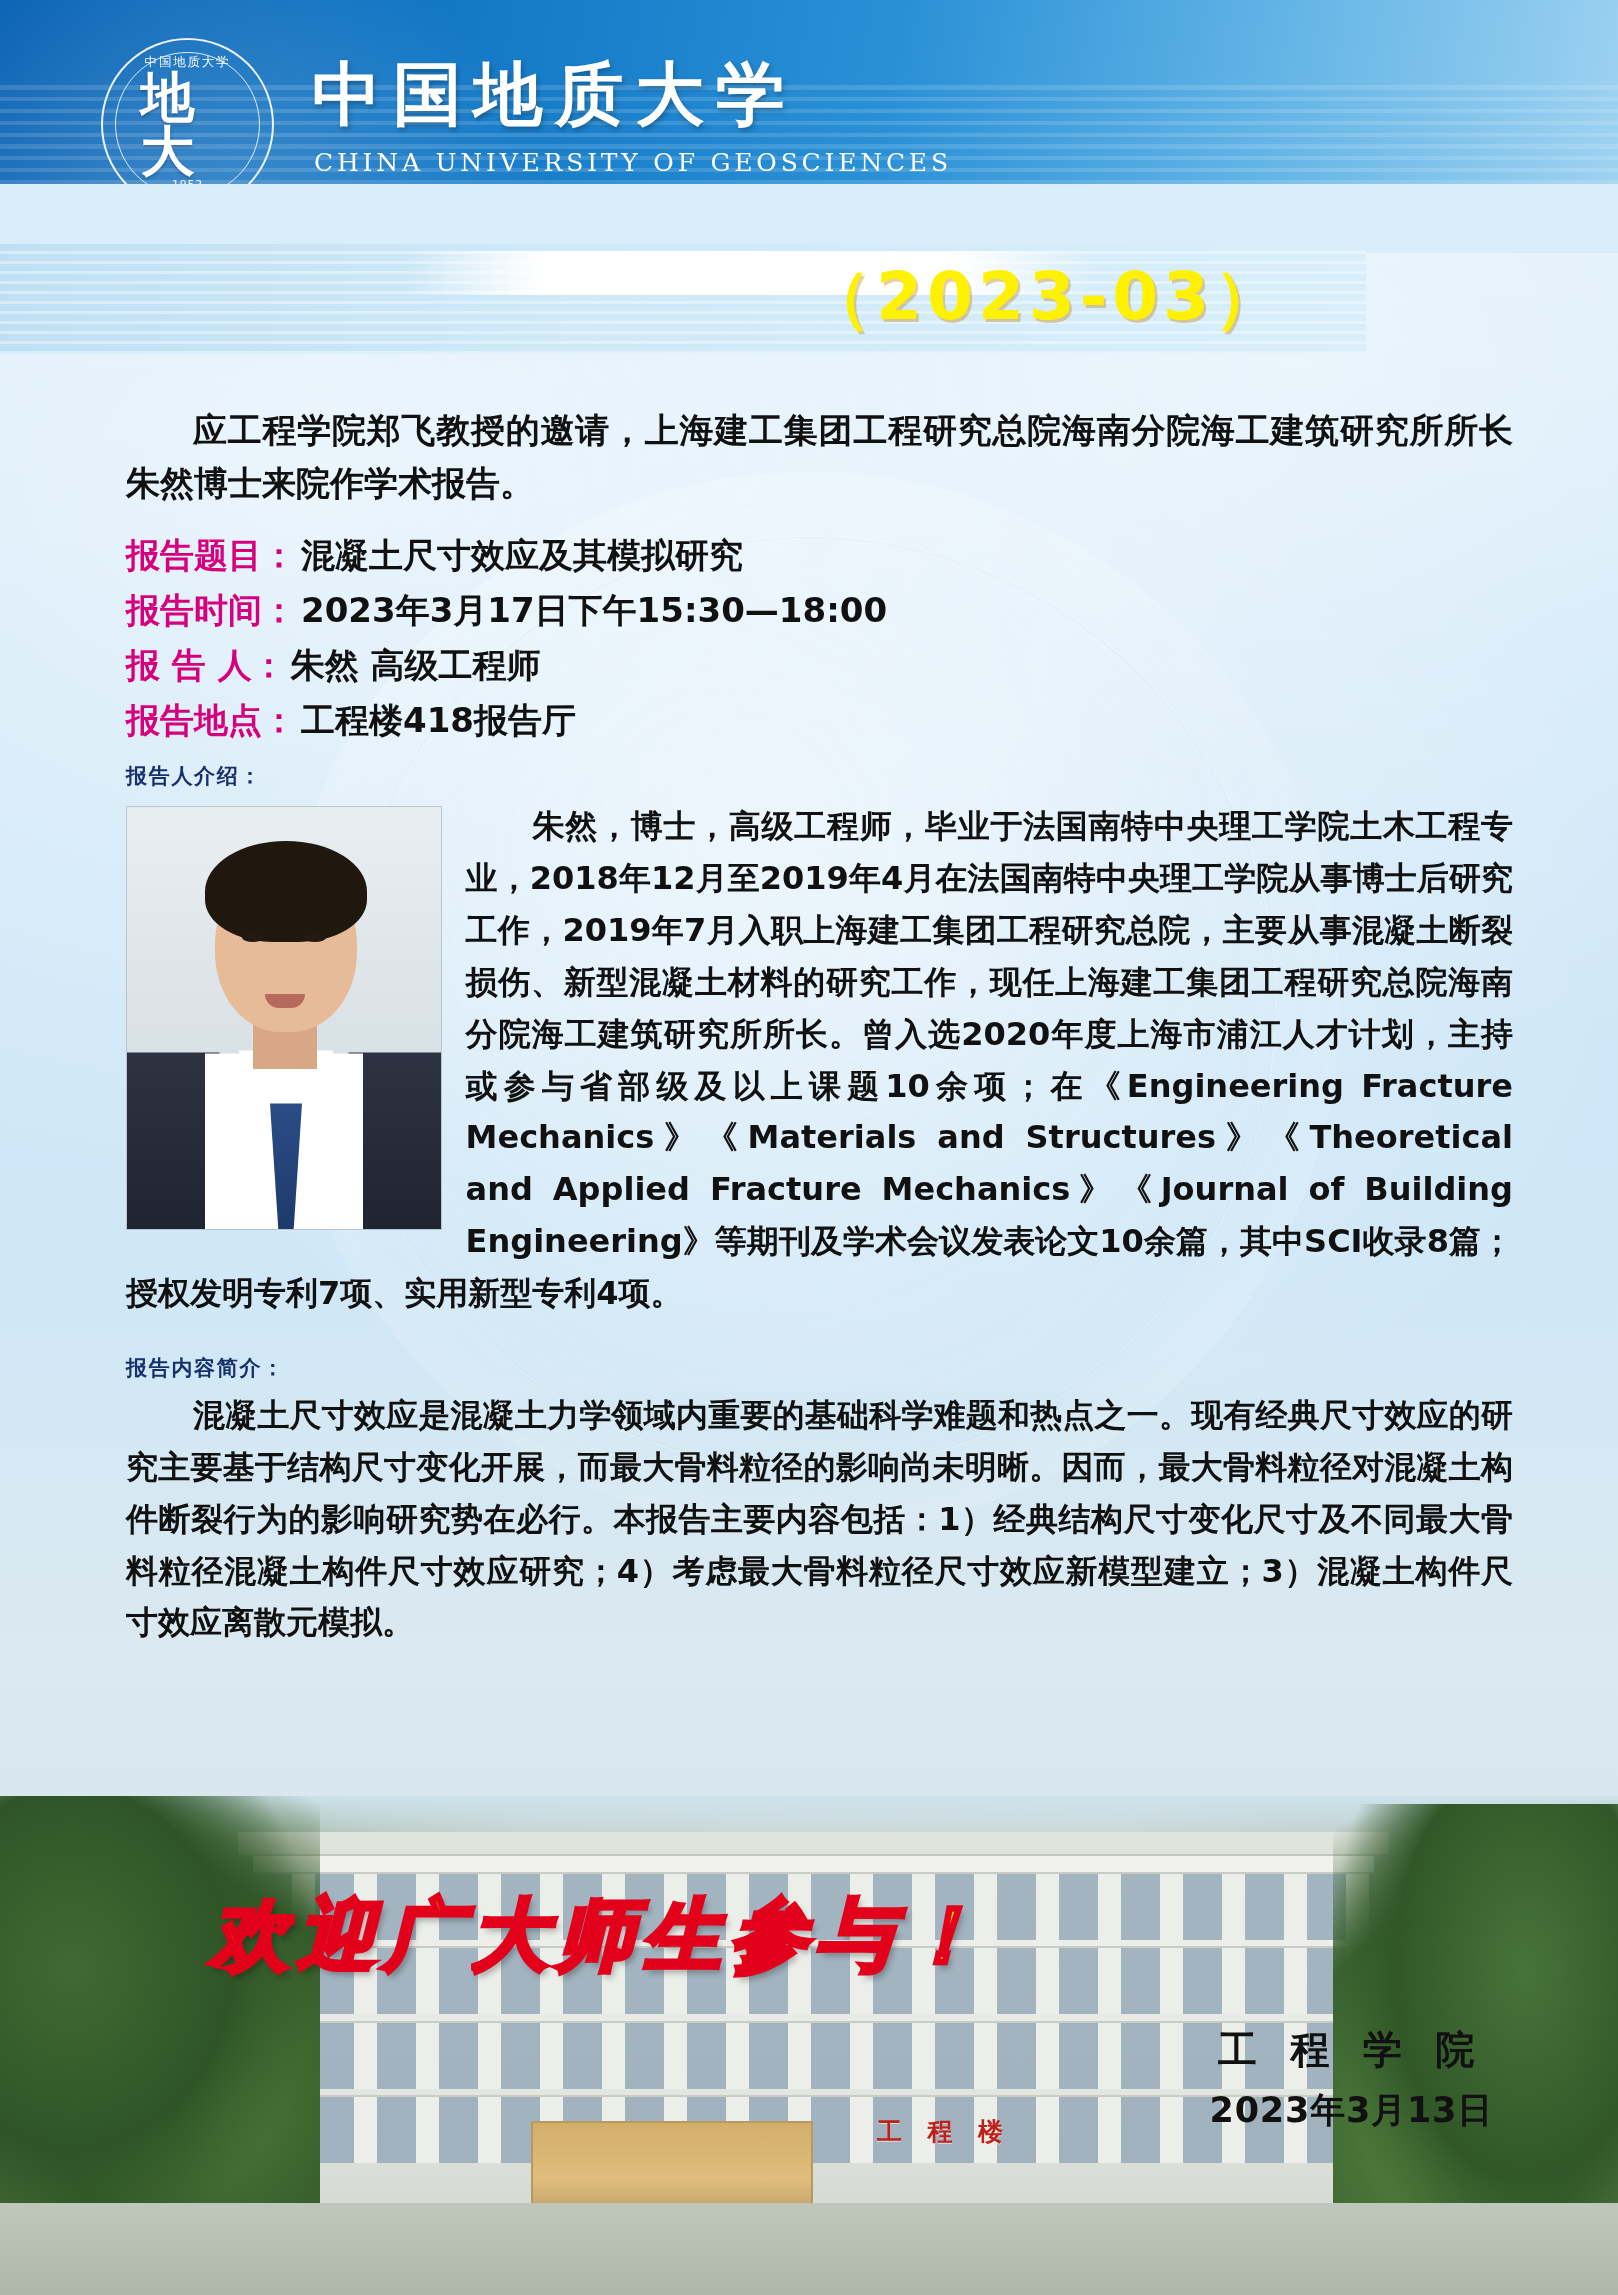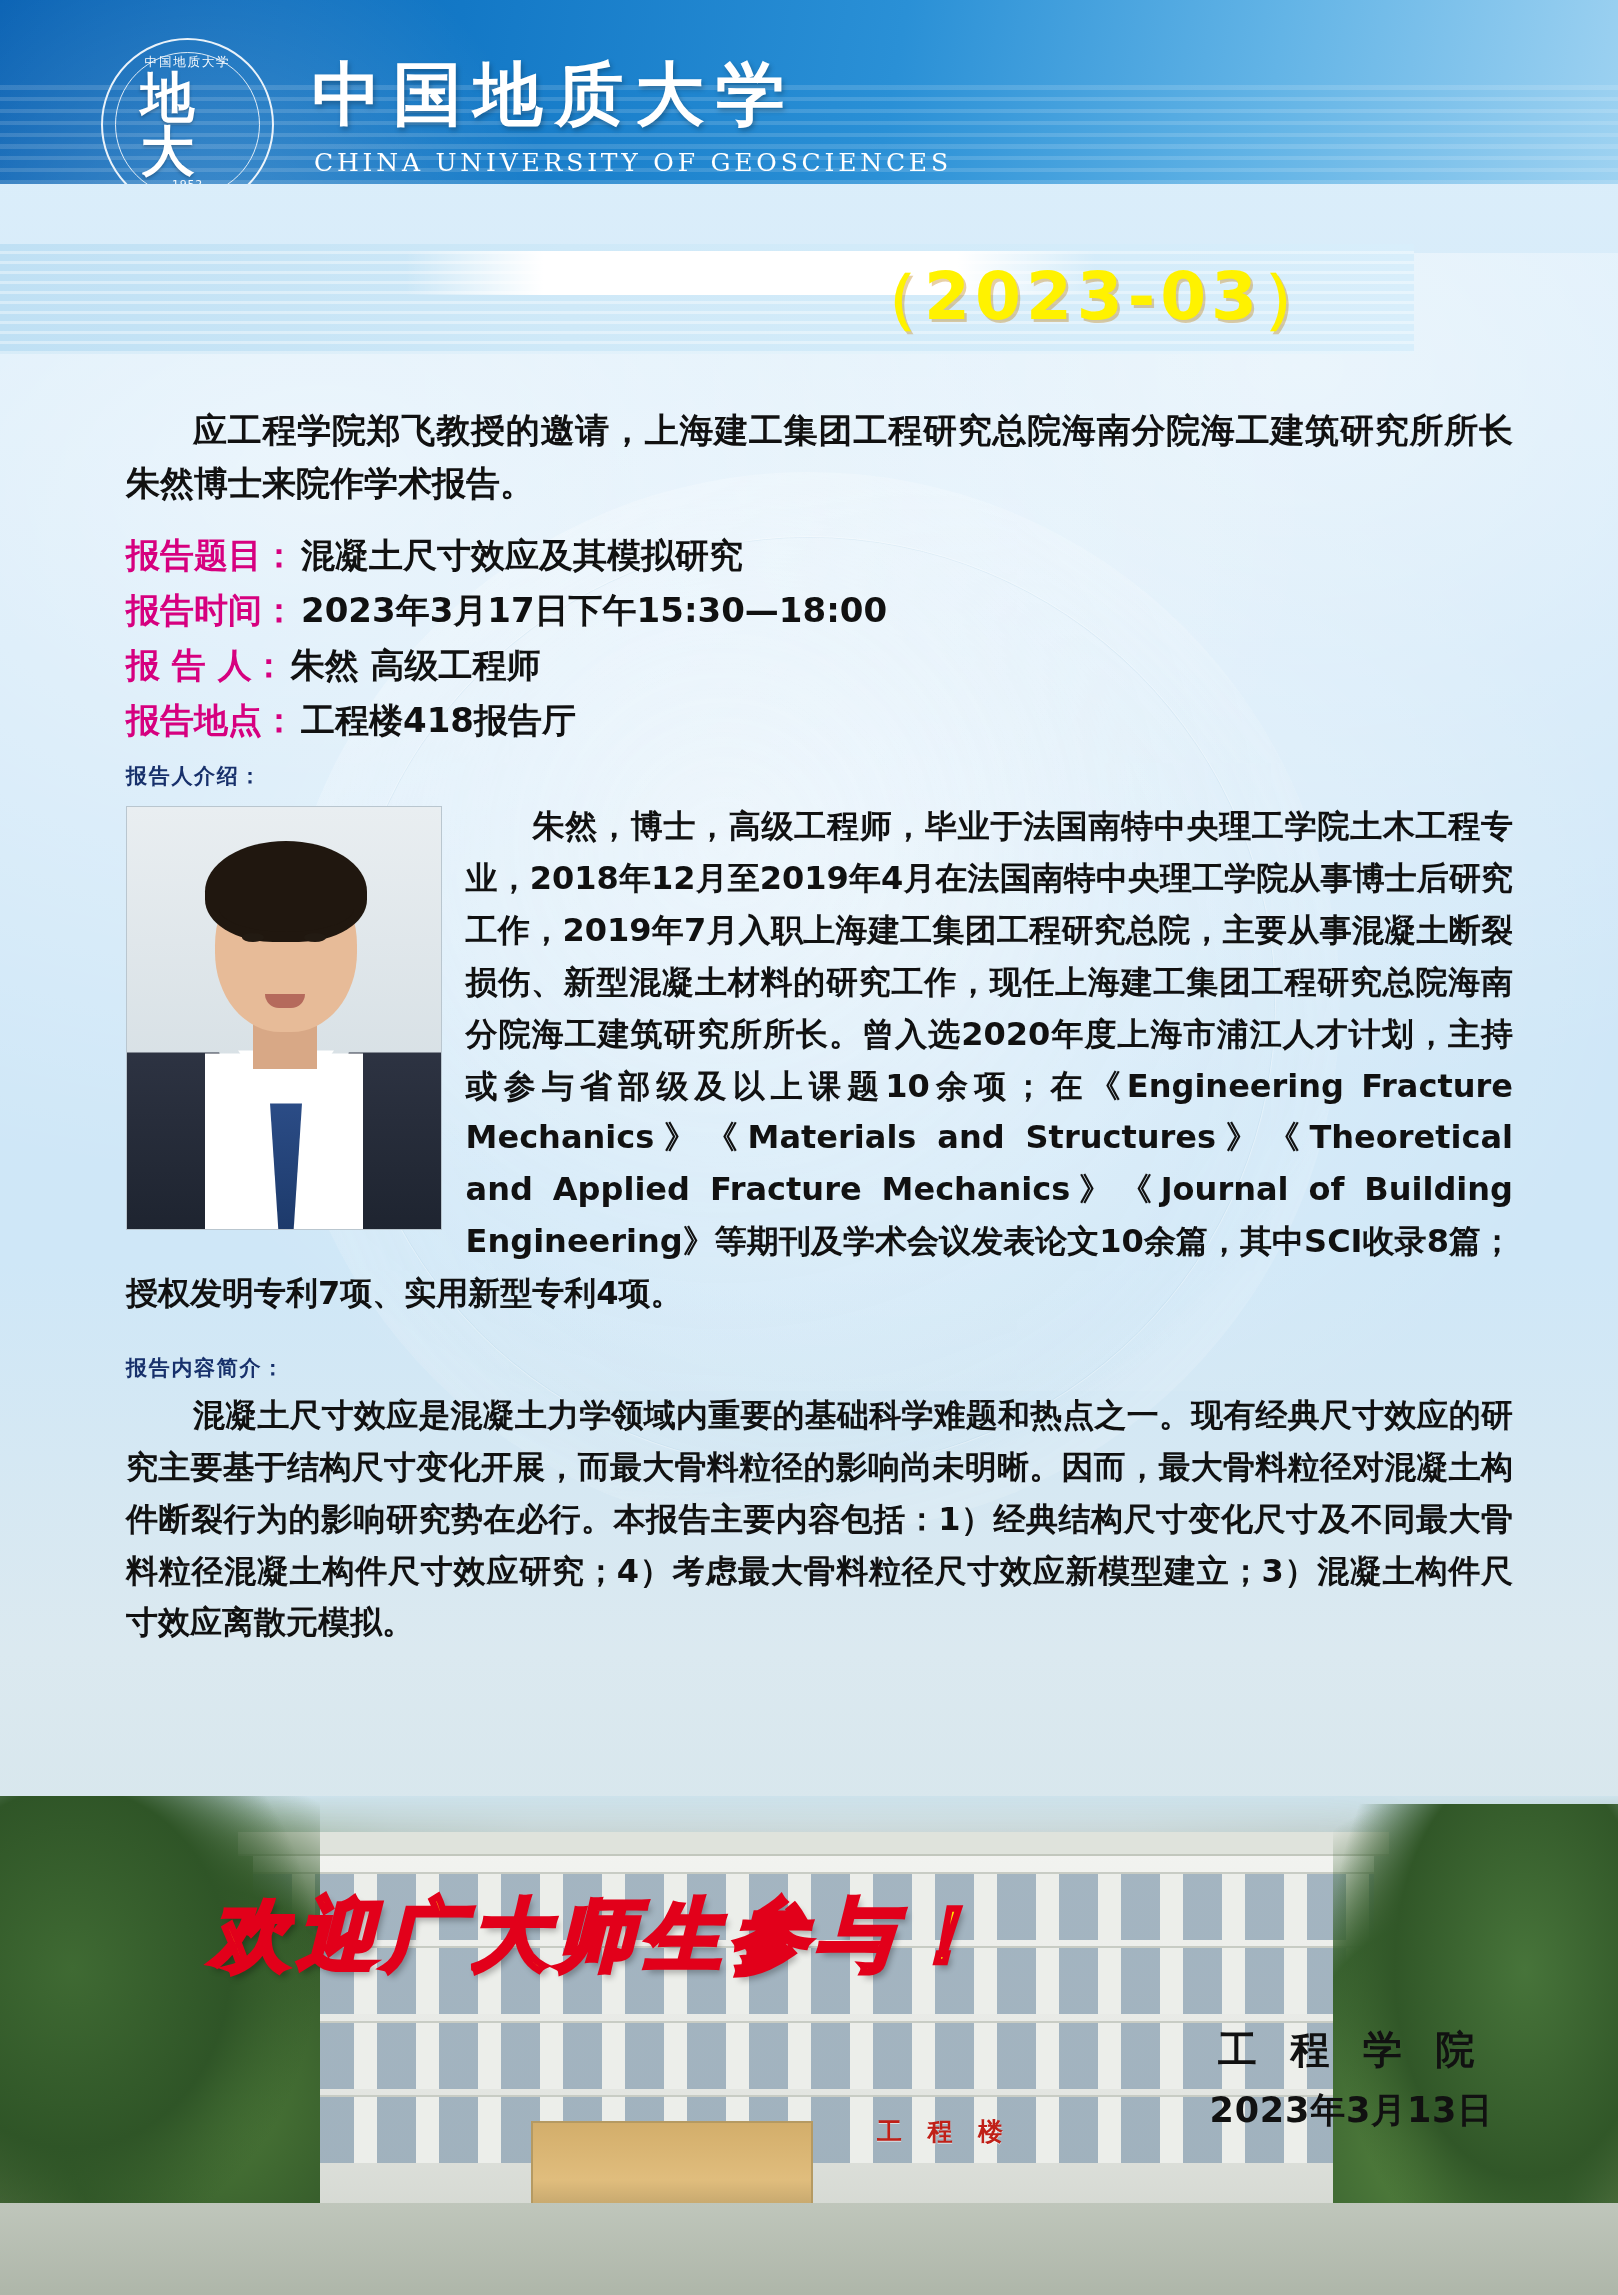--- a/index.html
+++ b/index.html
@@ -235,21 +235,20 @@
     text-shadow: 4.2px 4.2px 0 rgba(120,0,0,.35);
     font-family: "DejaVu Sans", "Liberation Sans", sans-serif;
   }
 
   
   .issue-band {
     position: absolute;
     left: 0; top: 244px;
     width: 1366px; height: 110px;
     background: linear-gradient(90deg, #bfe0f4 0%, #cfe9f8 40%, #d8eefb 100%);
-    padding-left: 48px;
   }
   .issue-band .wave {
     position: absolute;
     left: 0; right: 0; top: 0; height: 110px;
     background: repeating-linear-gradient(0deg,
       rgba(255,255,255,.55) 0px, rgba(255,255,255,.55) 3.4px,
       rgba(255,255,255,0) 3.4px, rgba(255,255,255,0) 10px);
     opacity: .7;
   }
   .issue-white {

